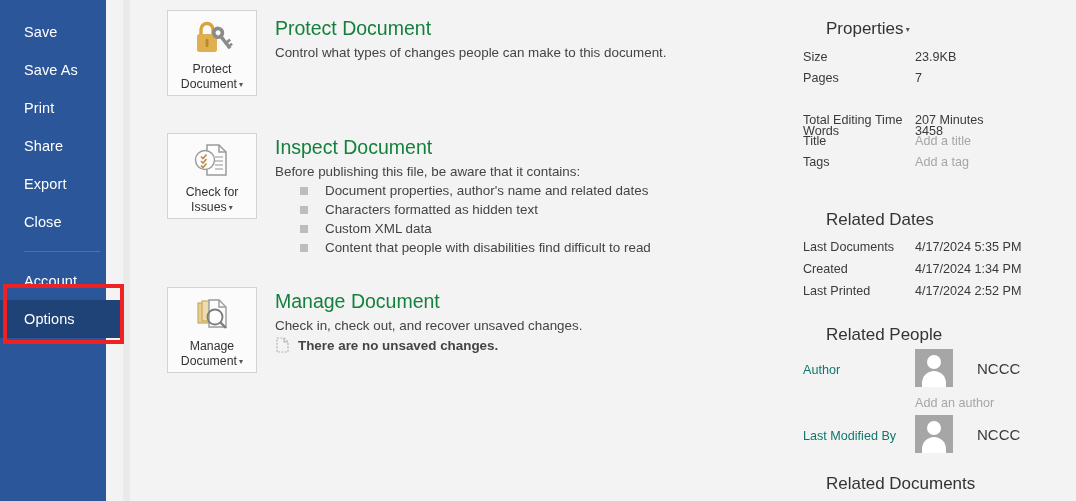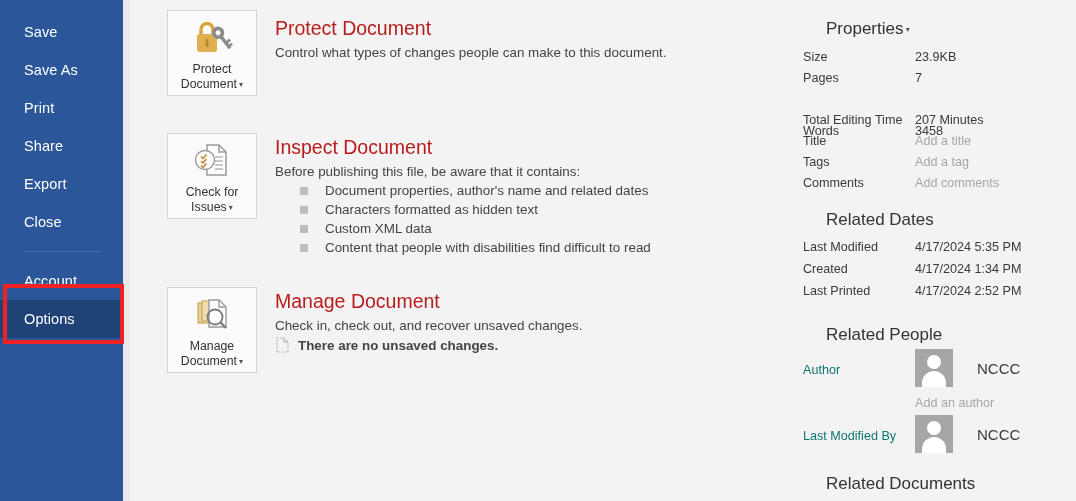--- a/index.html
+++ b/index.html
@@ -14,21 +14,21 @@
   #root {
     position: relative;
     width: 1076px; height: 501px;
     background: #f3f3f3;
   }
 
   
   #sidebar {
     position: absolute;
     left: 0; top: 0;
-    width: 123px; height: 501px;
+    width: 106px; height: 501px;
     background: #2b579a;
   }
   .nav-item {
     position: absolute;
     left: 0; width: 123px;
     height: 38px;
     display: flex;
     align-items: center;
     padding-left: 24px;
     color: #ffffff;
@@ -93,21 +93,21 @@
     text-align: center;
     margin-top: 2px;
     white-space: nowrap;
   }
   .caret { font-size: 8px; color: #555; vertical-align: middle; }
 
   .sec-title {
     position: absolute;
     left: 145px;
     font-size: 19.5px;
-    color: #b91c1c;
+    color: #15803d;
     font-weight: normal;
     white-space: nowrap;
   }
   .sec-desc {
     position: absolute;
     left: 145px;
     font-size: 13.4px;
     color: #444444;
     white-space: nowrap;
   }
@@ -394,29 +394,25 @@
       <span class="prop-val">207 Minutes</span>
     </div>
     <div class="prop-row" style="top:151px;">
       <span class="prop-key">Tags</span>
       <span class="prop-val placeholder">Add a tag</span>
     </div>
     <div class="prop-row" style="top:130px;">
       <span class="prop-key">Title</span>
       <span class="prop-val placeholder">Add a title</span>
     </div>
-    <div class="prop-row" style="top:172px;">
-      <span class="prop-key">Comments</span>
-      <span class="prop-val placeholder">Add comments</span>
-    </div>
 
     <div class="panel-head" style="top:210px;">Related Dates</div>
 
     <div class="prop-row" style="top:236px;">
-      <span class="prop-key">Last Modified</span>
+      <span class="prop-key">Last Documents</span>
       <span class="prop-val">4/17/2024 5:35 PM</span>
     </div>
     <div class="prop-row" style="top:258px;">
       <span class="prop-key">Created</span>
       <span class="prop-val">4/17/2024 1:34 PM</span>
     </div>
     <div class="prop-row" style="top:280px;">
       <span class="prop-key">Last Printed</span>
       <span class="prop-val">4/17/2024 2:52 PM</span>
     </div>

